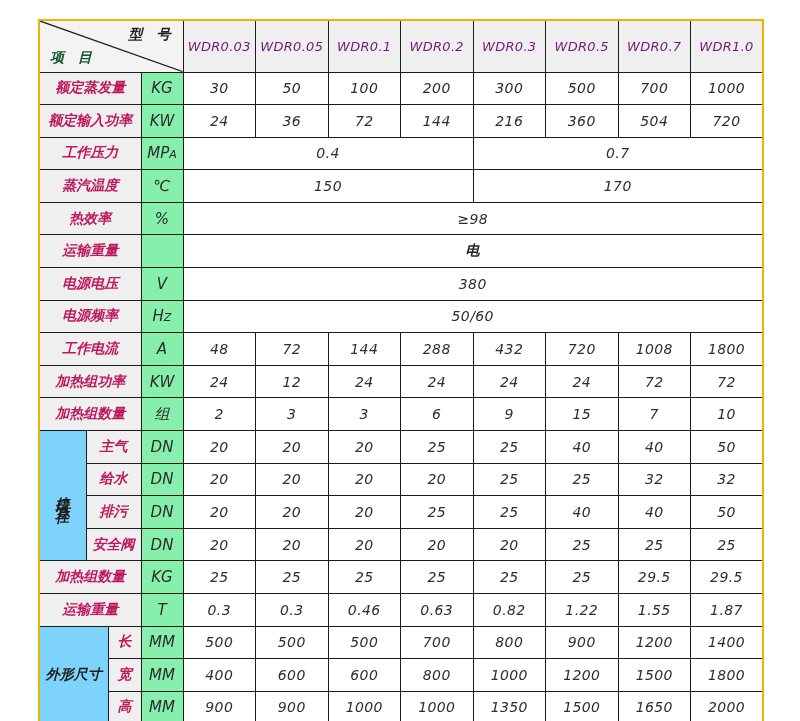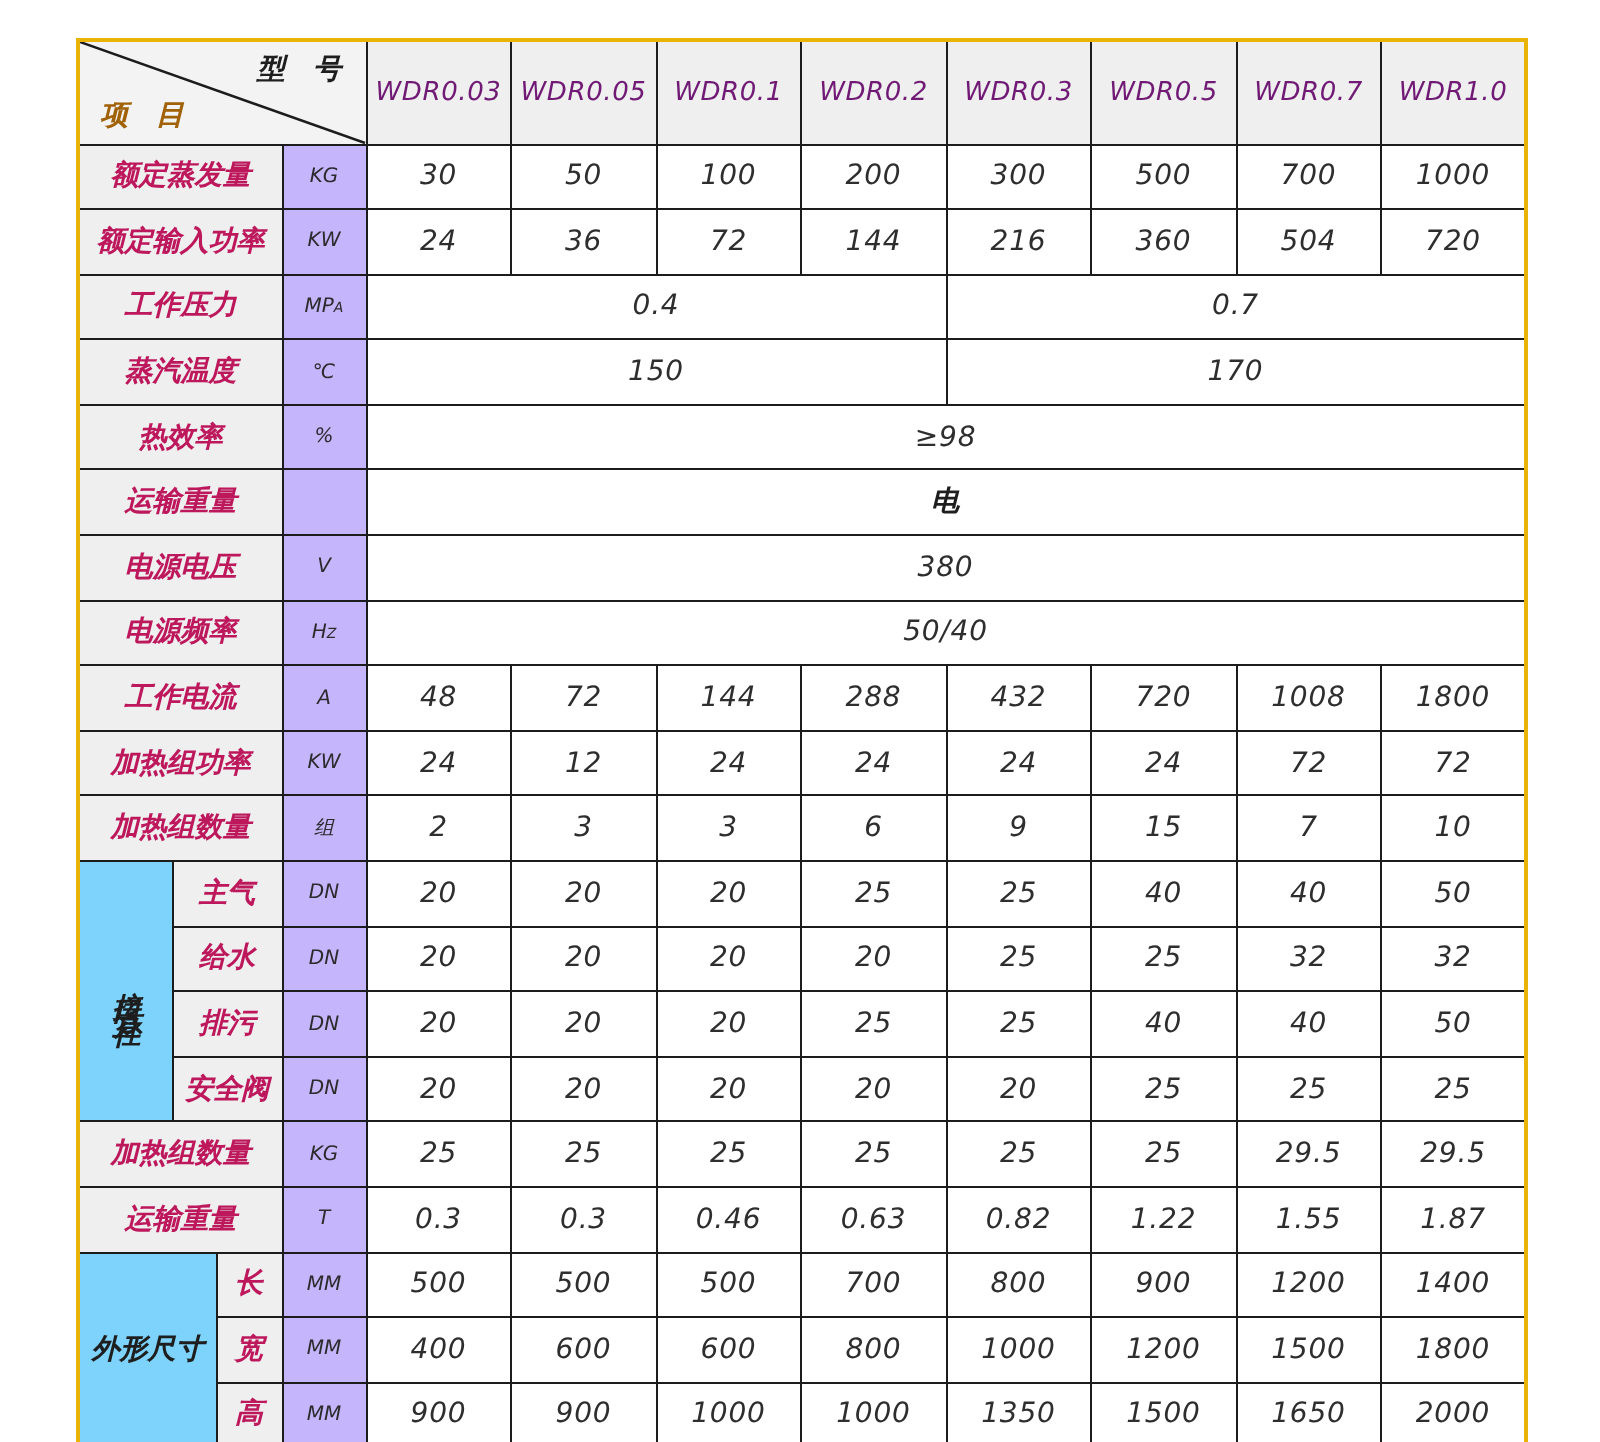--- a/index.html
+++ b/index.html
@@ -16,24 +16,24 @@
     border:1.5px solid #1c1c1c;padding:0;text-align:center;
     vertical-align:middle;overflow:hidden;
   }
   tr.h{height:52px;}
   tr.r{height:32.6px;}
   .hd{background:#efefef;}
   .corner{position:relative;background:#f3f3f3;}
   .diag{position:absolute;left:0;top:0;width:100%;height:100%;display:block;}
   .diag line{stroke:#1c1c1c;stroke-width:1.3;}
   .c-top{position:absolute;top:5px;right:12px;font-weight:700;font-size:14px;color:#1e1e1e;}
-  .c-bot{position:absolute;bottom:5px;left:10px;font-weight:700;font-size:14px;color:#a16207;}
+  .c-bot{position:absolute;bottom:5px;left:10px;font-weight:700;font-size:14px;color:#14532d;}
   .model{font-size:13px;font-weight:400;color:#701a75;letter-spacing:0.3px;}
   .lbl{background:#efefef;font-weight:700;font-size:14px;color:#be185d;}
-  .unit{background:#c4b5fd;font-size:10px;font-variant:small-caps;font-weight:400;color:#2b2b2b;}
+  .unit{background:#86efac;font-size:15px;font-variant:small-caps;font-weight:400;color:#2b2b2b;}
   .v{font-size:14px;font-weight:400;color:#2e2e2e;background:#ffffff;letter-spacing:0.4px;}
   .cnb{font-weight:700;color:#1e1e1e;}
   .glabel{background:#7dd3fc;font-weight:700;font-size:14px;color:#1e1e1e;}
   .vspan{writing-mode:vertical-rl;text-orientation:upright;display:inline-block;
          font-weight:700;font-size:14px;letter-spacing:5px;line-height:1;}
 </style>
 </head>
 <body>
 
 <table>
@@ -125,21 +125,21 @@
 
   <tr class="r">
     <td class="lbl" colspan="3">电源电压</td>
     <td class="unit">V</td>
     <td class="v" colspan="8">380</td>
   </tr>
 
   <tr class="r">
     <td class="lbl" colspan="3">电源频率</td>
     <td class="unit">Hz</td>
-    <td class="v" colspan="8">50/40</td>
+    <td class="v" colspan="8">50/60</td>
   </tr>
 
   <tr class="r">
     <td class="lbl" colspan="3">工作电流</td>
     <td class="unit">A</td>
     <td class="v">48</td>
     <td class="v">72</td>
     <td class="v">144</td>
     <td class="v">288</td>
     <td class="v">432</td>

